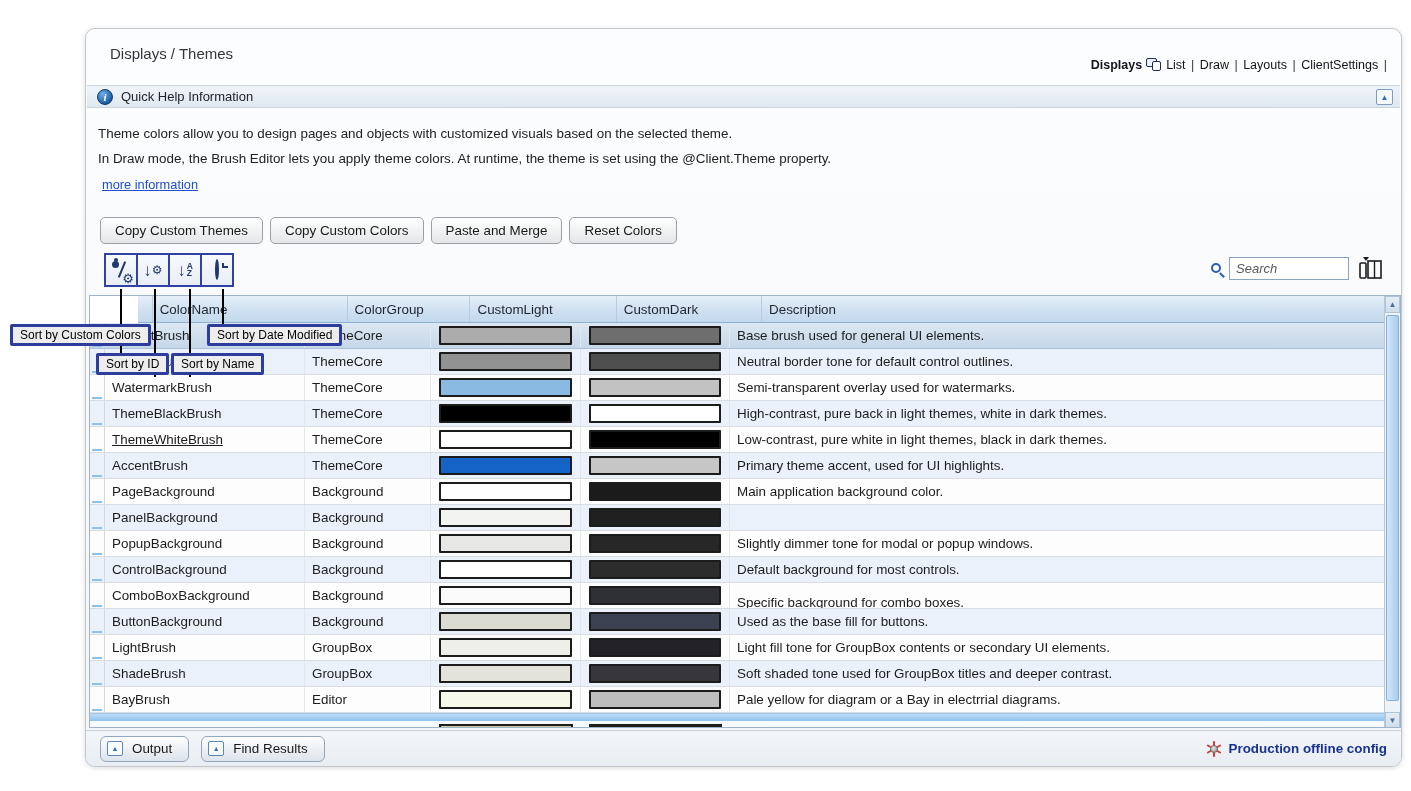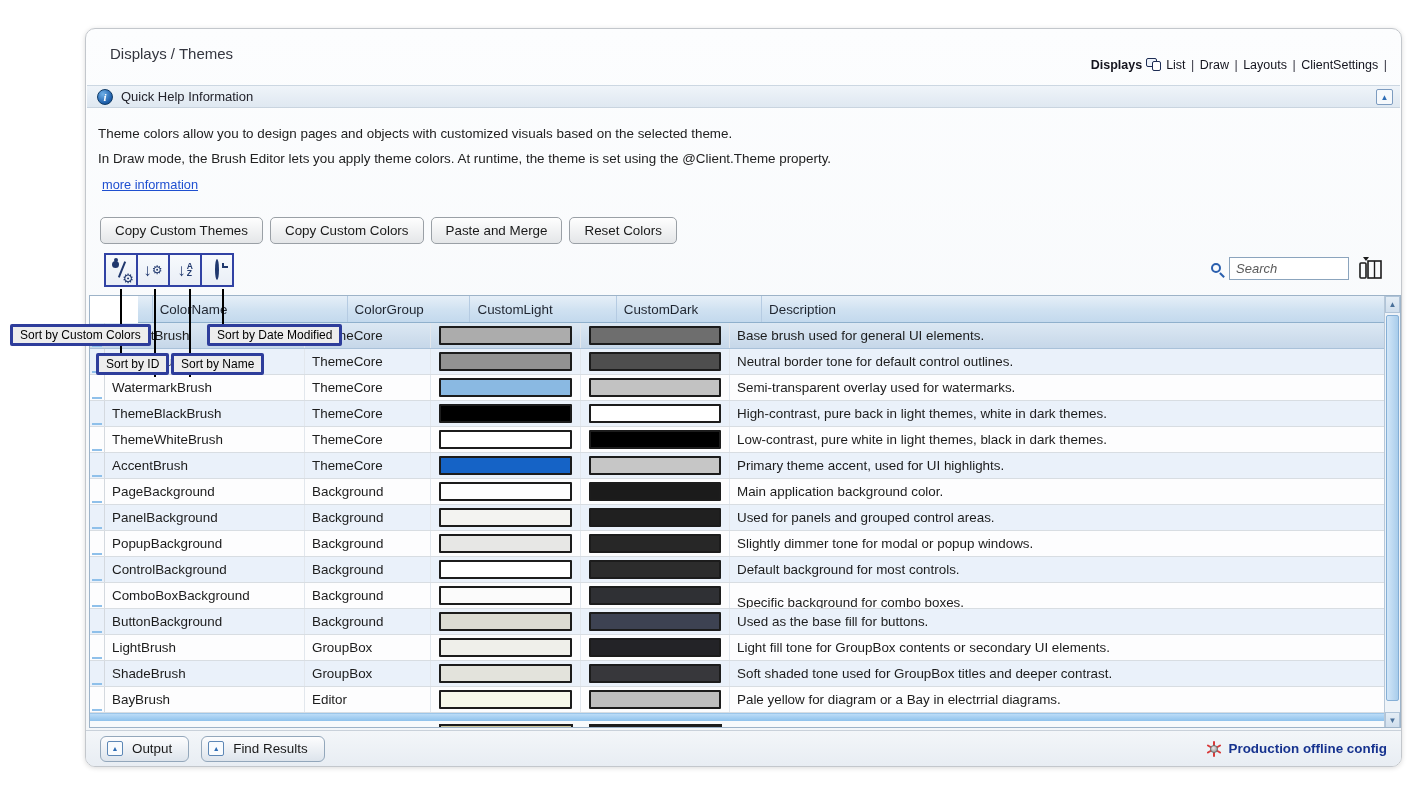--- a/index.html
+++ b/index.html
@@ -283,21 +283,21 @@
           </div>
           <div class="cell" data-name="custom-dark-cell" style="width: 149px;">
             <span class="swatch" data-name="dark-color-swatch" style="background: rgb(255, 255, 255);"></span>
           </div>
           <div class="cell txt" data-name="description-cell" style="width: 655px; border-right: none;">High-contrast, pure back in light themes, white in dark themes.</div>
         </div>
         <div class="grow" data-name="table-row">
           <div class="cell gutter" data-name="row-gutter" style="width: 15px;">
             <span class="gdash" data-name="row-handle"></span>
           </div>
-          <div class="cell txt" data-name="color-name-cell" style="width: 200px;">ThemeWhiteBrush</div>
+          <div class="cell txt" data-name="color-name-cell" style="width: 200px; text-decoration: underline;">ThemeWhiteBrush</div>
           <div class="cell txt" data-name="color-group-cell" style="width: 126px;">ThemeCore</div>
           <div class="cell" data-name="custom-light-cell" style="width: 150px;">
             <span class="swatch" data-name="light-color-swatch" style="background: rgb(255, 255, 255);"></span>
           </div>
           <div class="cell" data-name="custom-dark-cell" style="width: 149px;">
             <span class="swatch" data-name="dark-color-swatch" style="background: rgb(0, 0, 0);"></span>
           </div>
           <div class="cell txt" data-name="description-cell" style="width: 655px; border-right: none;">Low-contrast, pure white in light themes, black in dark themes.</div>
         </div>
         <div class="grow alt" data-name="table-row">
@@ -333,21 +333,20 @@
             <span class="gdash" data-name="row-handle"></span>
           </div>
           <div class="cell txt" data-name="color-name-cell" style="width: 200px;">PanelBackground</div>
           <div class="cell txt" data-name="color-group-cell" style="width: 126px;">Background</div>
           <div class="cell" data-name="custom-light-cell" style="width: 150px;">
             <span class="swatch" data-name="light-color-swatch" style="background: rgb(243, 243, 241);"></span>
           </div>
           <div class="cell" data-name="custom-dark-cell" style="width: 149px;">
             <span class="swatch" data-name="dark-color-swatch" style="background: rgb(32, 32, 32);"></span>
           </div>
-          <div class="cell txt" data-name="description-cell" style="width: 655px; border-right: none;">Used for panels and grouped control areas.</div>
         </div>
         <div class="grow" data-name="table-row">
           <div class="cell gutter" data-name="row-gutter" style="width: 15px;">
             <span class="gdash" data-name="row-handle"></span>
           </div>
           <div class="cell txt" data-name="color-name-cell" style="width: 200px;">PopupBackground</div>
           <div class="cell txt" data-name="color-group-cell" style="width: 126px;">Background</div>
           <div class="cell" data-name="custom-light-cell" style="width: 150px;">
             <span class="swatch" data-name="light-color-swatch" style="background: rgb(231, 231, 229);"></span>
           </div>

